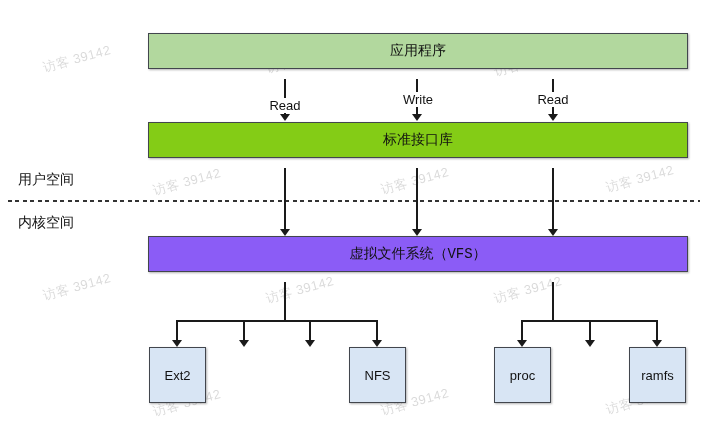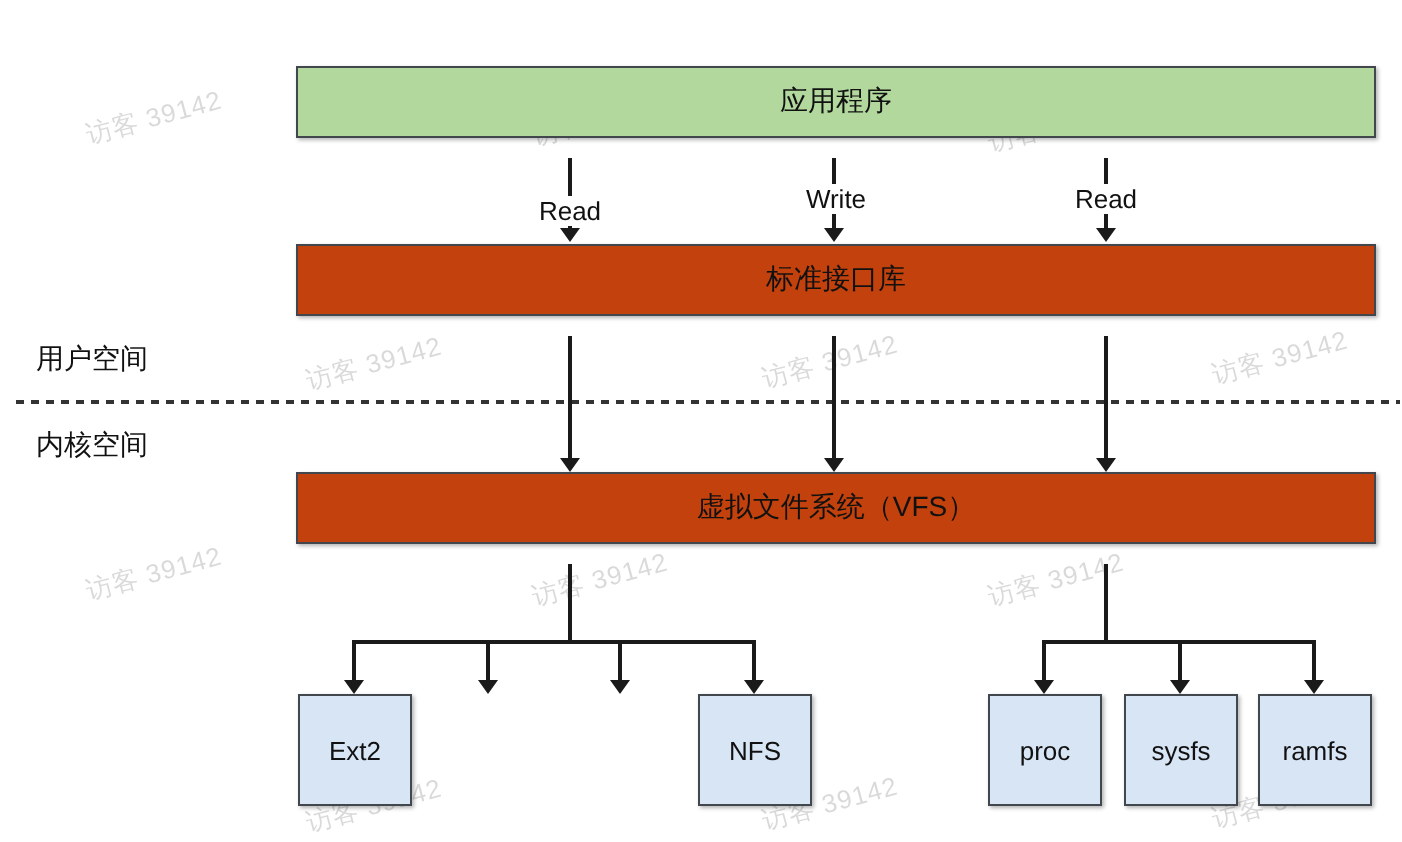--- a/index.html
+++ b/index.html
@@ -12,22 +12,22 @@
     position:absolute;font-size:13px;letter-spacing:.5px;color:rgba(0,0,0,0.15);
     transform:translate(-50%,-50%) rotate(-15deg);white-space:nowrap;pointer-events:none;
   }
   
   .layerbox{
     position:absolute;left:148px;width:540px;height:36px;box-sizing:border-box;
     border:1.5px solid #42464d;display:flex;align-items:center;justify-content:center;
     font-size:14px;font-weight:500;box-shadow:1px 1px 2px rgba(0,0,0,0.30);
   }
   .green{background:#b2d89e;}
-  .blue{background:#c2410c;}
-  .purple{background:#c2410c;}
+  .blue{background:#84cc16;}
+  .purple{background:#8b5cf6;font-family:Liberation Mono, monospace;}
   
   .fsbox{
     position:absolute;top:347px;width:57px;height:56px;box-sizing:border-box;
     border:1.5px solid #42464d;background:#d8e5f4;display:flex;align-items:center;
     justify-content:center;font-size:13px;box-shadow:1px 1px 2px rgba(0,0,0,0.30);
   }
   
   .vline{position:absolute;width:1.5px;background:#1a1a1a;}
   .hline{position:absolute;height:1.5px;background:#1a1a1a;}
   .arrow-down{
@@ -118,20 +118,17 @@
 
   <div class="fsbox" style="left:149px">
     <span>Ext2</span>
   </div>
   <div class="fsbox" style="left:349px">
     <span>NFS</span>
   </div>
   <div class="fsbox" style="left:494px">
     <span>proc</span>
   </div>
-  <div class="fsbox" style="left:562px">
-    <span>sysfs</span>
-  </div>
   <div class="fsbox" style="left:629px">
     <span>ramfs</span>
   </div>
 
 </div>
 
 </body></html>

